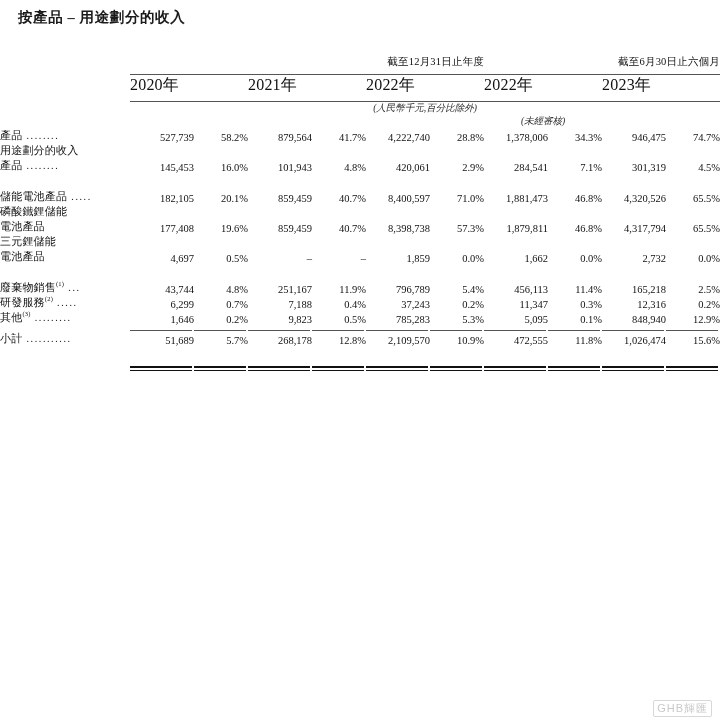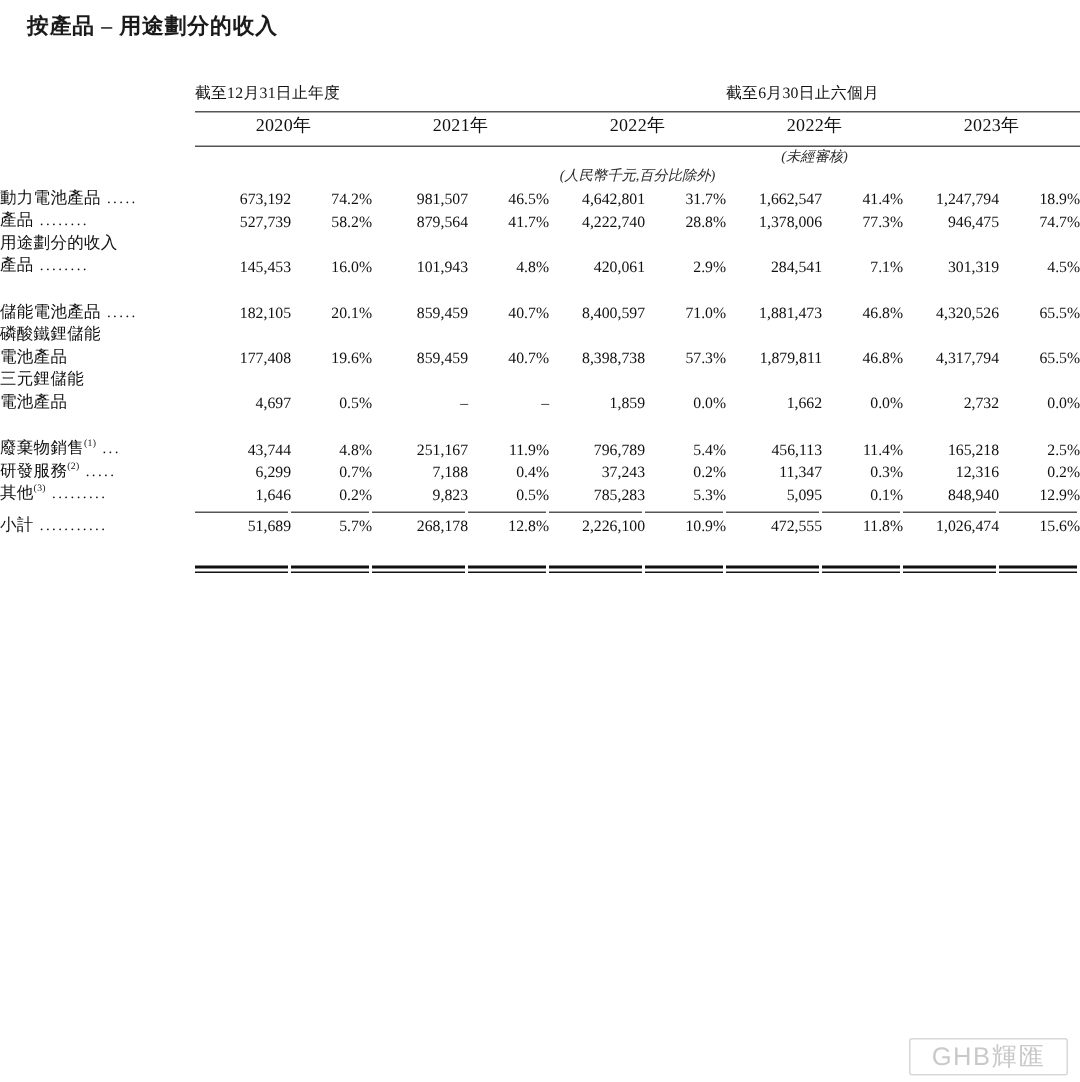--- a/index.html
+++ b/index.html
@@ -45,39 +45,38 @@
     font-weight: normal;
   }
 
   
   col.c-label { width: 130px; }
   col.c-num   { width: 64px;  }
   col.c-pct   { width: 54px;  }
 
   
   .grp-title {
-    text-align: left;
+    text-align: right;
     font-size: 10.5px;
     font-weight: 700;
     padding-bottom: 3px;
     white-space: nowrap;
     letter-spacing: 0.2px;
   }
   .grp-rule {
     height: 1px;
     padding: 0;
   }
   .grp-rule > div {
     height: 1px;
     background: #555;
     width: 100%;
   }
   .yr-head {
-    text-align: center;
-    font-size: 12px;
+    font-size: 16px;
     font-weight: 700;
     padding-top: 5px;
     padding-bottom: 4px;
     white-space: nowrap;
     letter-spacing: 0.2px;
   }
   .yr-rule > div {
     height: 1px;
     background: #555;
     width: 100%;
@@ -148,26 +147,26 @@
     background: #111;
     margin-right: 2px;
     margin-top: 2px;
   }
 
   
   #watermark {
     position: absolute;
     right: 8px;
     bottom: 4px;
-    font-size: 17px;
+    font-size: 11px;
     color: #c9c9c9;
     letter-spacing: 1px;
     font-family: "Liberation Sans", sans-serif;
     border: 1px solid #d8d8d8;
-    padding: 0px 14px;
+    padding: 0px 3px;
     border-radius: 2px;
     white-space: nowrap;
   }
 </style>
 </head>
 <body>
 
 <div id="page-title">按產品 – 用途劃分的收入</div>
 
 <table id="revenue-table">
@@ -219,54 +218,41 @@
           <div></div>
         </td>
       <td class="yr-rule r" colspan="2">
           <div></div>
         </td>
       <td class="yr-rule r" colspan="2">
           <div></div>
         </td>
     </tr>
     <tr>
+      <td colspan="5"></td>
+      <td class="unit-note" colspan="2">(人民幣千元,百分比除外)</td>
+      <td colspan="4"></td>
+    </tr>
+    <tr>
       <td colspan="7"></td>
       <td class="audit-note" colspan="2">(未經審核)</td>
       <td colspan="2"></td>
     </tr>
-    <tr>
-      <td colspan="5"></td>
-      <td class="unit-note" colspan="2">(人民幣千元,百分比除外)</td>
-      <td colspan="4"></td>
-    </tr>
   </thead>
   <tbody id="table-body">
-      <tr>
-        <td class="lbl"><span>動力電池產品</span><span class="dots"> .....</span></td>
-        <td class="num">673,192</td>
-        <td class="pct">74.2%</td>
-        <td class="num">981,507</td>
-        <td class="pct">46.5%</td>
-        <td class="num">4,642,801</td>
-        <td class="pct">31.7%</td>
-        <td class="num">1,662,547</td>
-        <td class="pct">41.4%</td>
-        <td class="num">1,247,794</td>
-        <td class="pct">18.9%</td>
-      </tr>
       <tr>
         <td class="lbl ind2"><span>產品</span><span class="dots"> ........</span></td>
         <td class="num">527,739</td>
         <td class="pct">58.2%</td>
         <td class="num">879,564</td>
         <td class="pct">41.7%</td>
         <td class="num">4,222,740</td>
         <td class="pct">28.8%</td>
         <td class="num">1,378,006</td>
-        <td class="pct">77.3%</td>
+        <td class="pct">34.3%</td>
         <td class="num">946,475</td>
         <td class="pct">74.7%</td>
       </tr>
       <tr>
         <td class="lbl ind1"><span>用途劃分的收入</span></td>
         <td class="num"></td>
         <td class="pct"></td>
         <td class="num"></td>
         <td class="pct"></td>
         <td class="num"></td>
@@ -431,21 +417,21 @@
         <td class="r">
           <div></div>
         </td>
       </tr>
       <tr class="strong">
         <td class="lbl"><span>小計</span><span class="dots"> ...........</span></td>
         <td class="num">51,689</td>
         <td class="pct">5.7%</td>
         <td class="num">268,178</td>
         <td class="pct">12.8%</td>
-        <td class="num">2,226,100</td>
+        <td class="num">2,109,570</td>
         <td class="pct">10.9%</td>
         <td class="num">472,555</td>
         <td class="pct">11.8%</td>
         <td class="num">1,026,474</td>
         <td class="pct">15.6%</td>
       </tr>
       <tr class="spacer-row">
         <td colspan="11"></td>
       </tr>
       <tr class="dbl-row">

